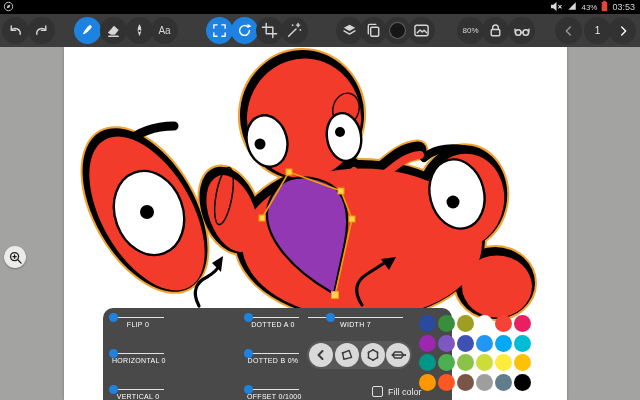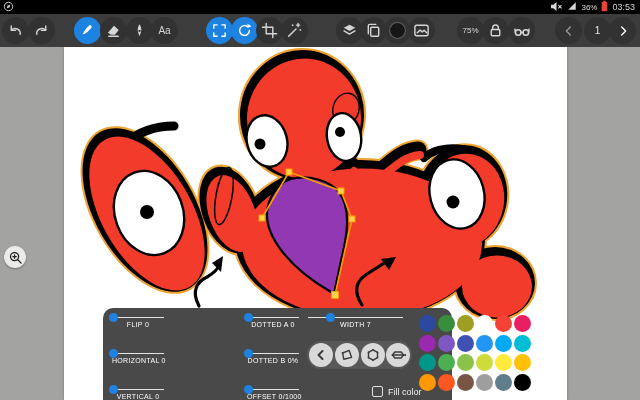--- a/index.html
+++ b/index.html
@@ -62,21 +62,21 @@
     <svg width="13" height="11" viewBox="0 0 14 12">
         <path d="M1 4v4h2.5L7 11V1L3.5 4z" fill="#d8d8d8"></path>
         <path d="M9 4.5 12.5 8M12.5 4.5 9 8" stroke="#d8d8d8" stroke-width="1.2" fill="none"></path>
       </svg>
   </span>
   <span>
     <svg width="10" height="10" viewBox="0 0 12 12">
         <path d="M1.5 10.5 10.5 1.5v9z" fill="#d8d8d8"></path>
       </svg>
   </span>
-  <span style="font-size:8px;">36%</span>
+  <span style="font-size:8px;">43%</span>
   <span>
     <svg width="7" height="12" viewBox="0 0 8 13">
         <rect x="2.5" y="0.5" width="3" height="1.8" fill="#e5453a"></rect>
         <rect x="0.8" y="2" width="6.4" height="10.5" rx="0.8" fill="#e5453a"></rect>
       </svg>
   </span>
   <span>03:53</span>
 </div>
 
 <div class="toolbar">
@@ -154,21 +154,21 @@
         <circle cx="9" cy="9" r="7.5" fill="#161616" stroke="#606060" stroke-width="1"></circle>
       </svg>
   </div>
   <div class="tbtn" style="left:408px">
     <svg width="17" height="17" viewBox="0 0 18 18">
         <rect x="2" y="3.5" width="14" height="11" rx="2"></rect>
         <path d="M4.5 11.5l3-3 2.2 2.2 2-2 2.8 2.8"></path>
       </svg>
   </div>
   <div class="tbtn" style="left:457px">
-    <span class="txt" style="font-size:8px">75%</span>
+    <span class="txt" style="font-size:8px">80%</span>
   </div>
   <div class="tbtn" style="left:482px">
     <svg width="17" height="17" viewBox="0 0 18 18">
         <rect x="4.5" y="8" width="9" height="6.5" rx="1"></rect>
         <path d="M6 8V6.2a3 3 0 0 1 6 0V8"></path>
       </svg>
   </div>
   <div class="tbtn" style="left:508px">
     <svg width="18" height="18" viewBox="0 0 18 18">
         <circle cx="5.2" cy="10.5" r="2.8"></circle>

